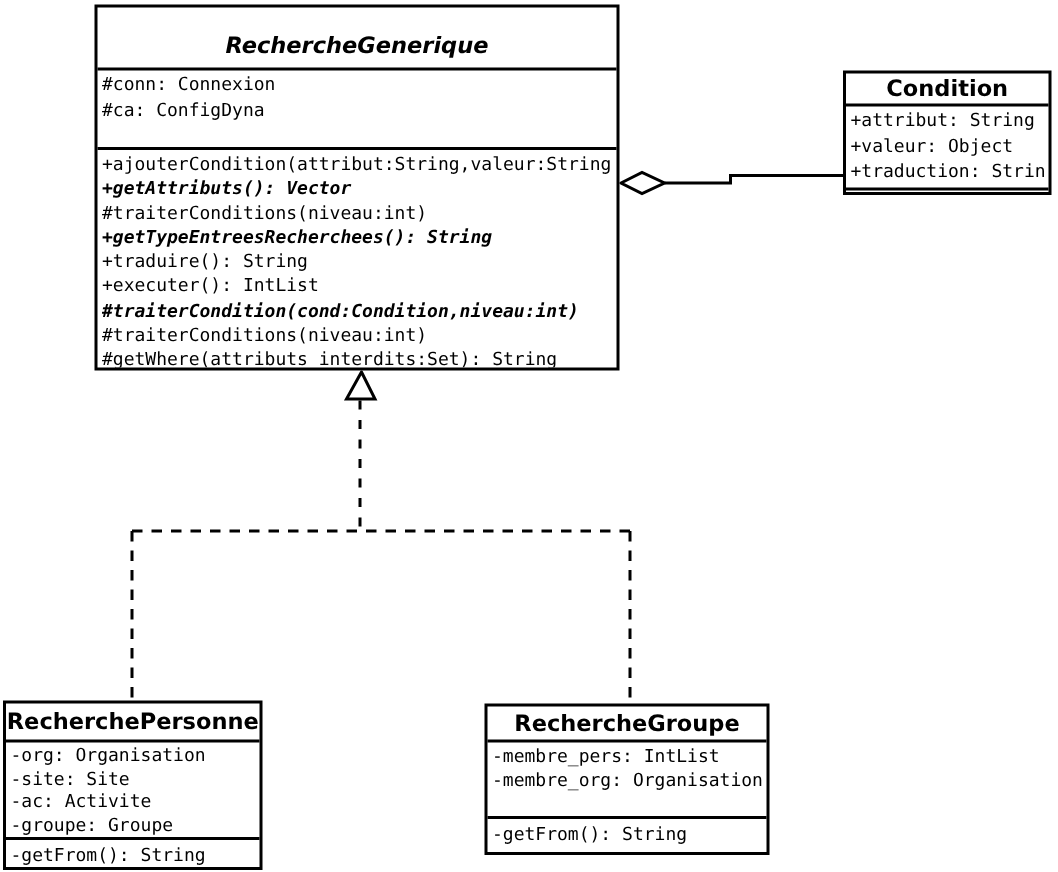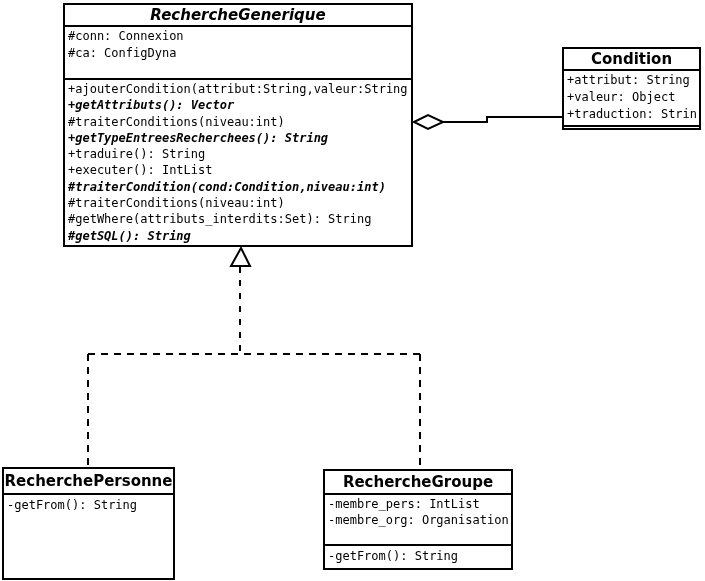--- a/index.html
+++ b/index.html
@@ -46,21 +46,21 @@
   .attrs { border-bottom: 2px solid #000; }
   .row {
     font-size: 12px;
     white-space: pre;
     overflow: hidden;
   }
   .row.abstract { font-weight: bold; font-style: italic; }
 
   
   #class-rg { left: 63px; top: 3px; width: 350px; height: 244px; }
-  #class-rg .uml-title { height: 22px; }
+  #class-rg .uml-title { height: 32px; margin-top: 10px; }
   #class-rg .attrs { height: 53px; }
   #class-rg .attrs .row { line-height: 17px; }
   #class-rg .methods { flex: 1; }
   #class-rg .methods .row { line-height: 16.3px; }
 
   
   #class-cond { left: 562px; top: 47px; width: 139px; height: 83px; }
   #class-cond .uml-title { height: 27px; }
   #class-cond .attrs { height: 70px; }
   #class-cond .attrs .row { line-height: 16.9px; }
@@ -124,20 +124,26 @@
     <div class="compartment attrs">
       <div class="row">+attribut: String</div>
       <div class="row">+valeur: Object</div>
       <div class="row">+traduction: String</div>
     </div>
     <div class="compartment methods"></div>
   </div>
 
   <div class="uml-class" id="class-rp">
     <div class="uml-title">RecherchePersonne</div>
+    <div class="compartment attrs">
+      <div class="row">-org: Organisation</div>
+      <div class="row">-site: Site</div>
+      <div class="row">-ac: Activite</div>
+      <div class="row">-groupe: Groupe</div>
+    </div>
     <div class="compartment methods">
       <div class="row">-getFrom(): String</div>
     </div>
   </div>
 
   <div class="uml-class" id="class-rgr">
     <div class="uml-title">RechercheGroupe</div>
     <div class="compartment attrs">
       <div class="row">-membre_pers: IntList</div>
       <div class="row">-membre_org: Organisation</div>

